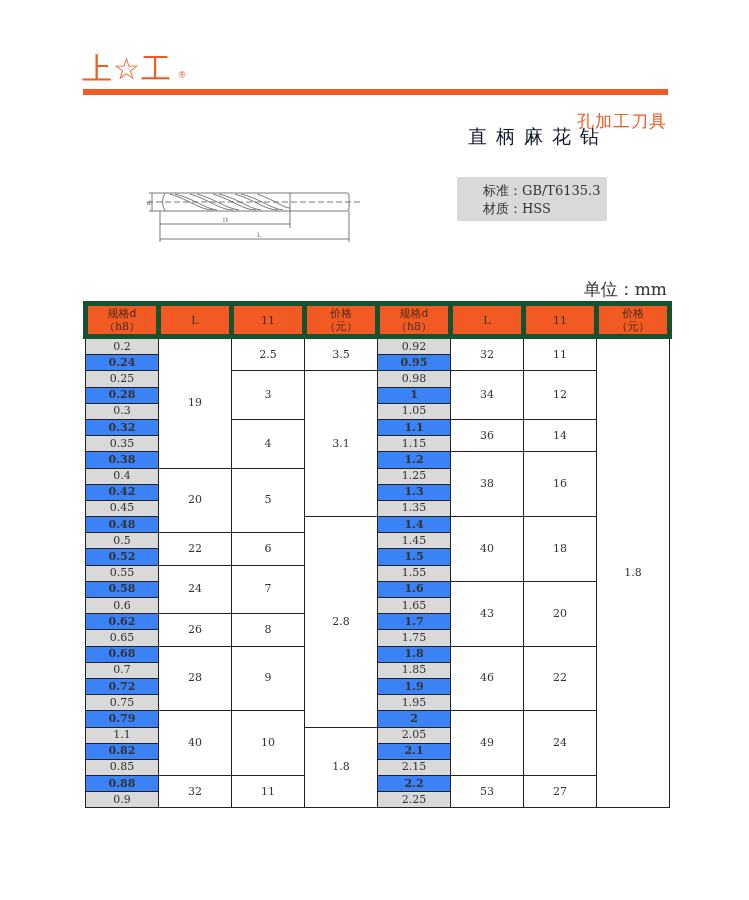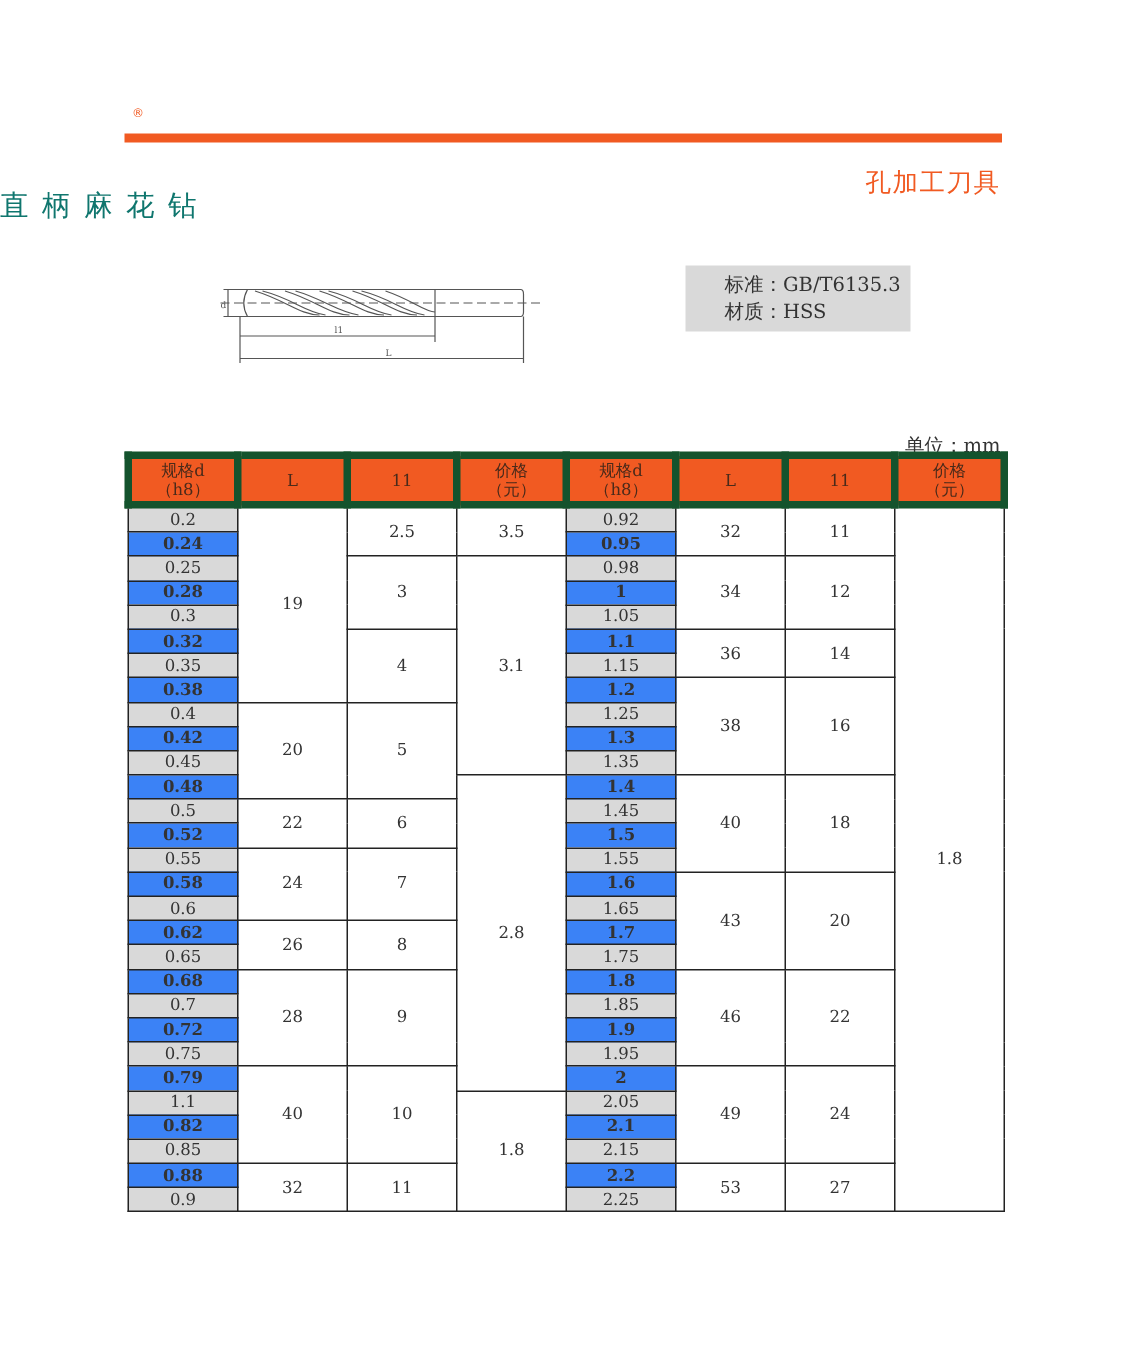--- a/index.html
+++ b/index.html
@@ -4,39 +4,40 @@
 <style>
   html, body { margin:0; padding:0; background:#ffffff; }
   body { width:749px; height:900px; position:relative; overflow:hidden;
          font-family:"DejaVu Serif", serif; color:#333; }
   .logo { position:absolute; left:82px; top:50px; height:36px; display:flex; align-items:flex-end;
           color:#f15a22; font-family:"DejaVu Sans", sans-serif; font-size:30px; line-height:34px; letter-spacing:1px; }
   .logo .reg { font-size:8px; line-height:8px; margin-left:6px; margin-bottom:6px; }
   .category { position:absolute; right:82px; top:62px; color:#f15a22; font-family:"DejaVu Sans", sans-serif;
               font-size:17px; letter-spacing:1px;margin-top:48px; }
   .header-bar { position:absolute; left:83px; top:89px; width:585px; height:6px; background:#f15a22; }
-  .title { position:absolute; left:0; width:608px; top:124px; text-align:left; font-size:19px; letter-spacing:9px;
-           color:#0f766e; font-family:"DejaVu Serif", serif; }
+  .title { position:absolute; left:0; width:608px; top:124px; text-align:right; font-size:19px; letter-spacing:9px;
+           color:#0f172a; font-family:"DejaVu Serif", serif; }
   .drawing { position:absolute; left:135px; top:186px; width:230px; height:64px; }
   .spec-box { position:absolute; left:457px; top:177px; width:150px; height:44px; background:#d9d9d9;
               font-size:13px; color:#333; padding:5px 0 0 26px; box-sizing:border-box; line-height:18px; }
-  .unit { position:absolute; right:82px; top:288px; font-size:13px; color:#333; }
+  .unit { position:absolute; right:82px; top:278px; font-size:17px; color:#333; }
   table.spec { position:absolute; left:83px; top:301px; border-collapse:collapse; table-layout:fixed;
                width:584px; font-size:11px; color:#333; }
   table.spec col.c { width:73px; }
   table.spec th { background:#f15a22; color:#4a2a1a; font-weight:normal; height:28px; border:5px solid #14532d;
                   line-height:13px; font-size:11px; padding:0; }
   table.spec td { border:1px solid #222; height:15.2px; padding:0; text-align:center; line-height:14px; font-size:11px; }
   table.spec td.d { background:#d9d9d9; }
   table.spec td.d.w { background:#3b82f6;font-weight:bold; }
 </style>
 </head>
 <body>
 
 <div class="logo">
+  <span>上☆工</span>
   <span class="reg">®</span>
 </div>
 <div class="category">孔加工刀具</div>
 <div class="header-bar"></div>
 
 <div class="title">直柄麻花钻</div>
 
 <svg class="drawing" viewBox="0 0 230 64">
   <g stroke="#555" fill="none" stroke-width="0.8">
     <path d="M30 7 L212 7 Q214 7 214 10 L214 22 Q214 25 212 25 L30 25 Q25 16 30 7 Z"></path>

